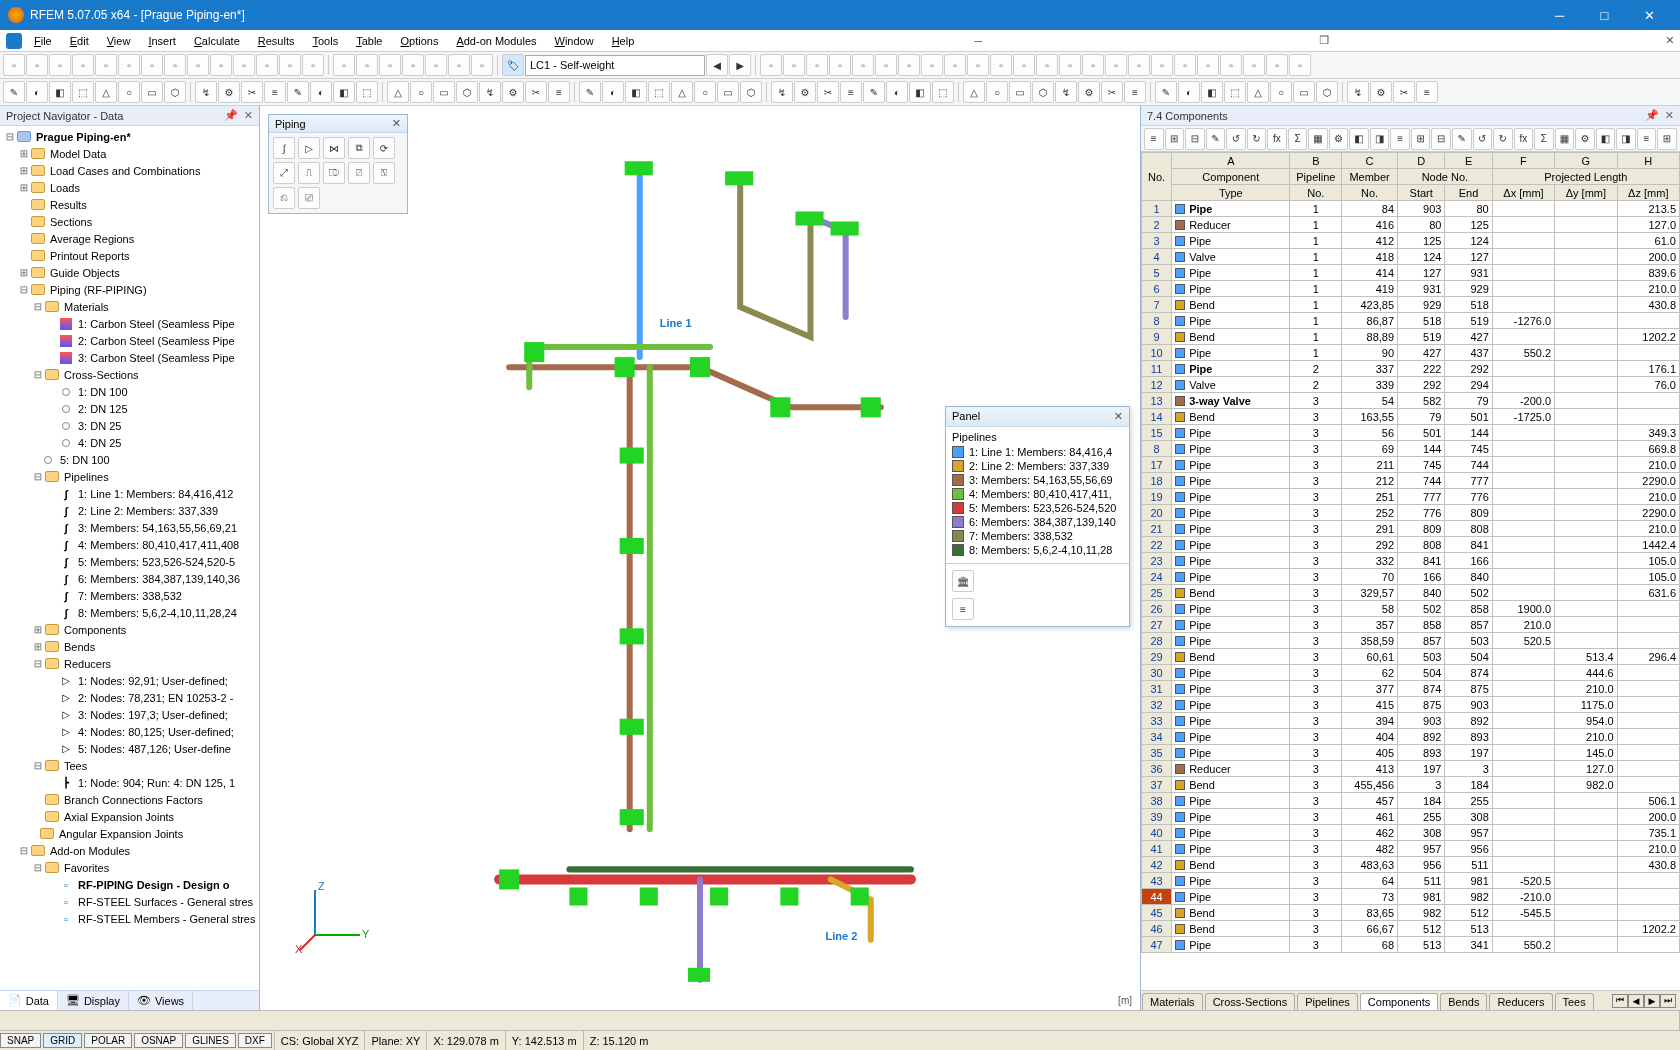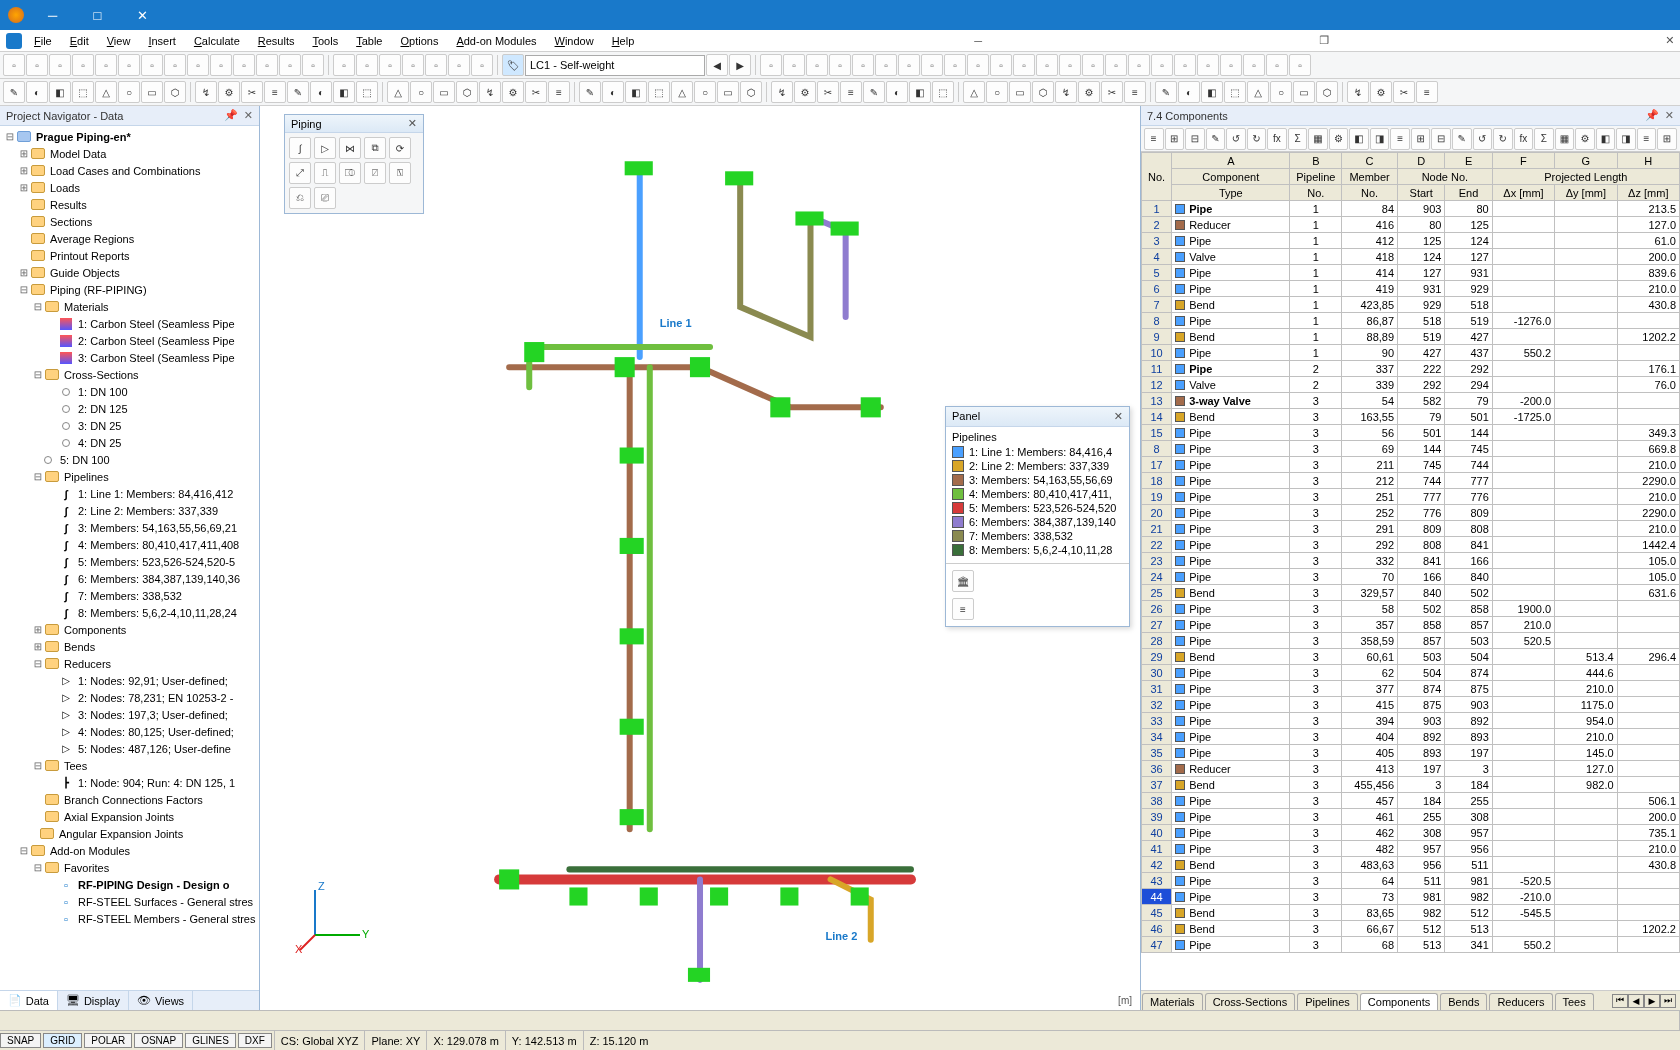--- a/index.html
+++ b/index.html
@@ -38,21 +38,21 @@
 .folder.blue { background:#a7c7f0; border-color:#6f9fd8; }
 .node-dot { width:8px; height:8px; border:1px solid #888; border-radius:50%; background:#fff;}
 .bold { font-weight:bold; }
 .nav-tabs { display:flex; border-top:1px solid #c5d6ea; background:#e7eef9;}
 .nav-tab { padding:3px 8px; border-right:1px solid #c5d6ea; display:flex; align-items:center; gap:4px; cursor:pointer;}
 .nav-tab.active { background:#fff; }
 
 
 .viewport { flex:1; position:relative; background:#fff; }
 .viewport .scale { position:absolute; right:8px; bottom:4px; font-size:10px; color:#555;}
-.piping-toolbar { position:absolute; left:8px; top:8px; width:140px; background:#f5f6f7; border:1px solid #9db8d6;margin-left:16px; }
+.piping-toolbar { position:absolute; left:8px; top:8px; width:140px; background:#f5f6f7; border:1px solid #9db8d6; }
 .piping-toolbar .ptitle { background:linear-gradient(#eef5fb,#dce9f6); padding:2px 6px; font-size:11px; border-bottom:1px solid #c5d6ea; display:flex; align-items:center; }
 .piping-toolbar .pbody { padding:4px; display:flex; flex-wrap:wrap; gap:3px; }
 .axis { position:absolute; left:35px; bottom:55px; width:80px; height:80px; }
 
 
 .side-panel { position:absolute; right:10px; top:300px; width:185px; background:#fff; border:1px solid #9db8d6; box-shadow:2px 2px 5px rgba(0,0,0,0.15);}
 .side-panel .ptitle { background:linear-gradient(#eef5fb,#dce9f6); padding:3px 6px; font-size:11px; border-bottom:1px solid #c5d6ea; display:flex;}
 .side-panel .ptitle .x { margin-left:auto; cursor:pointer; color:#555;}
 .side-panel .pgroup-title { padding:4px 6px 2px; font-size:11px;}
 .side-panel .prow { display:flex; align-items:flex-end; padding:1px 6px; gap:5px; font-size:11px; white-space:nowrap; overflow:hidden;}
@@ -61,21 +61,21 @@
 
 
 .components { width:540px; border-left:1px solid #9db8d6; display:flex; flex-direction:column; background:#fff;}
 .comp-tools { height:26px; background:#f5f6f7; border-bottom:1px solid #ccc; display:flex; align-items:center; padding:0 3px; gap:1px;}
 .comp-body { flex:1; overflow:auto; }
 table.grid { border-collapse:collapse; width:100%; table-layout:fixed;}
 table.grid th, table.grid td { border:1px solid #c0c0c0; padding:0 3px; height:16px; font-size:11px; background:#fff; overflow:hidden; white-space:nowrap;}
 table.grid th { background:#ece9d8; font-weight:normal; text-align:center;}
 table.grid th.colhead { background:#ece9d8; }
 table.grid td.rowhead { background:#ece9d8; text-align:center; color:#1040a0;}
-table.grid td.rowhead.sel { background:#1d4ed8; color:#fff; }
+table.grid td.rowhead.sel { background:#c2410c; color:#fff; }
 table.grid td.num { text-align:right; }
 table.grid td.ctr { text-align:center; }
 .type-cell { display:flex; align-items:center; gap:4px; }
 .comp-tabs { display:flex; border-top:1px solid #ccc; background:#ece9d8; align-items:center; }
 .comp-tab { padding:2px 7px; border:1px solid #aaa; border-bottom:none; border-radius:3px 3px 0 0; background:#ece9d8; margin:2px 1px 0; font-size:11px; cursor:pointer;}
 .comp-tab.active { background:#fff; }
 .comp-tabs .scroll { margin-left:auto; display:flex; gap:0; padding-right:4px;}
 .comp-tabs .scroll span{ border:1px solid #888; width:16px; height:14px; display:inline-flex; align-items:center; justify-content:center; font-size:9px; background:#ece9d8;}
 
 
@@ -92,20 +92,21 @@
 svg.scene { position:absolute; left:0; top:0; width:100%; height:100%; }
 .sup { fill:#24d424; }
 .lbl { fill:#1979ca; font-size:11px; font-weight:bold; }
 
 </style>
 </head>
 <body>
 
 <div class="titlebar">
   <span class="app-icon"></span>
+  <span class="title">RFEM 5.07.05 x64 - [Prague Piping-en*]</span>
   <span class="win-btn">─</span>
   <span class="win-btn">□</span>
   <span class="win-btn">✕</span>
 </div>
 
 <div class="menubar">
   <span class="lead-icon"></span>
   <span class="menu-item"><u>F</u>ile</span>
     <span class="menu-item"><u>E</u>dit</span>
     <span class="menu-item"><u>V</u>iew</span>

